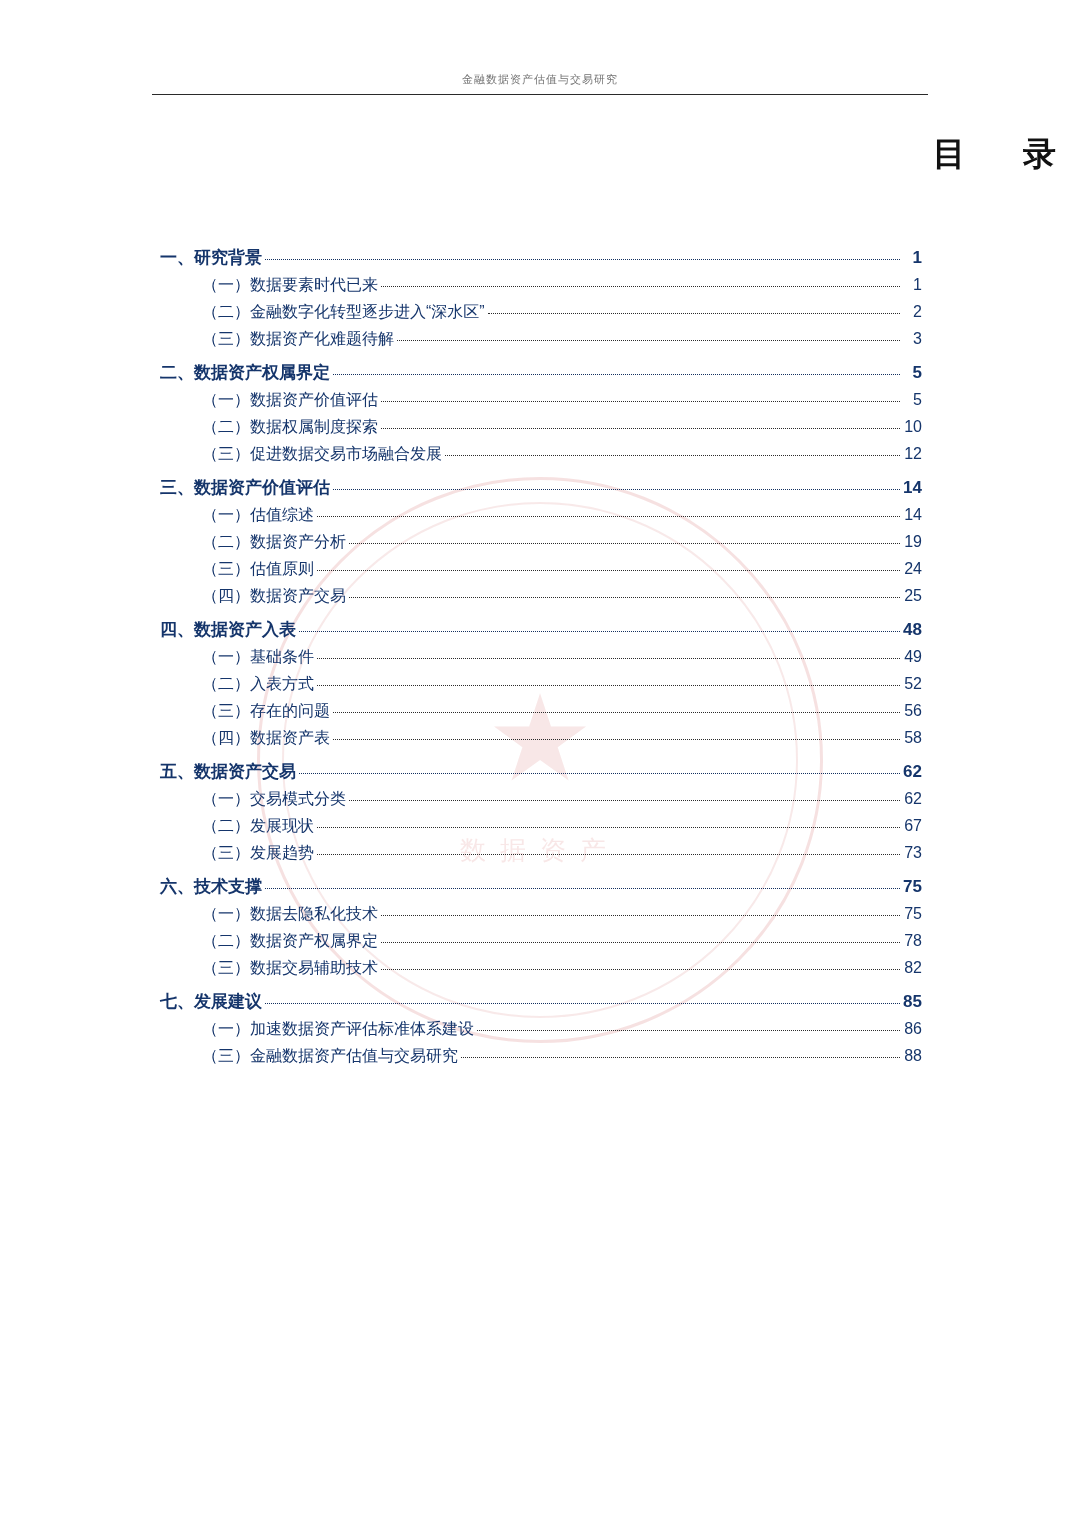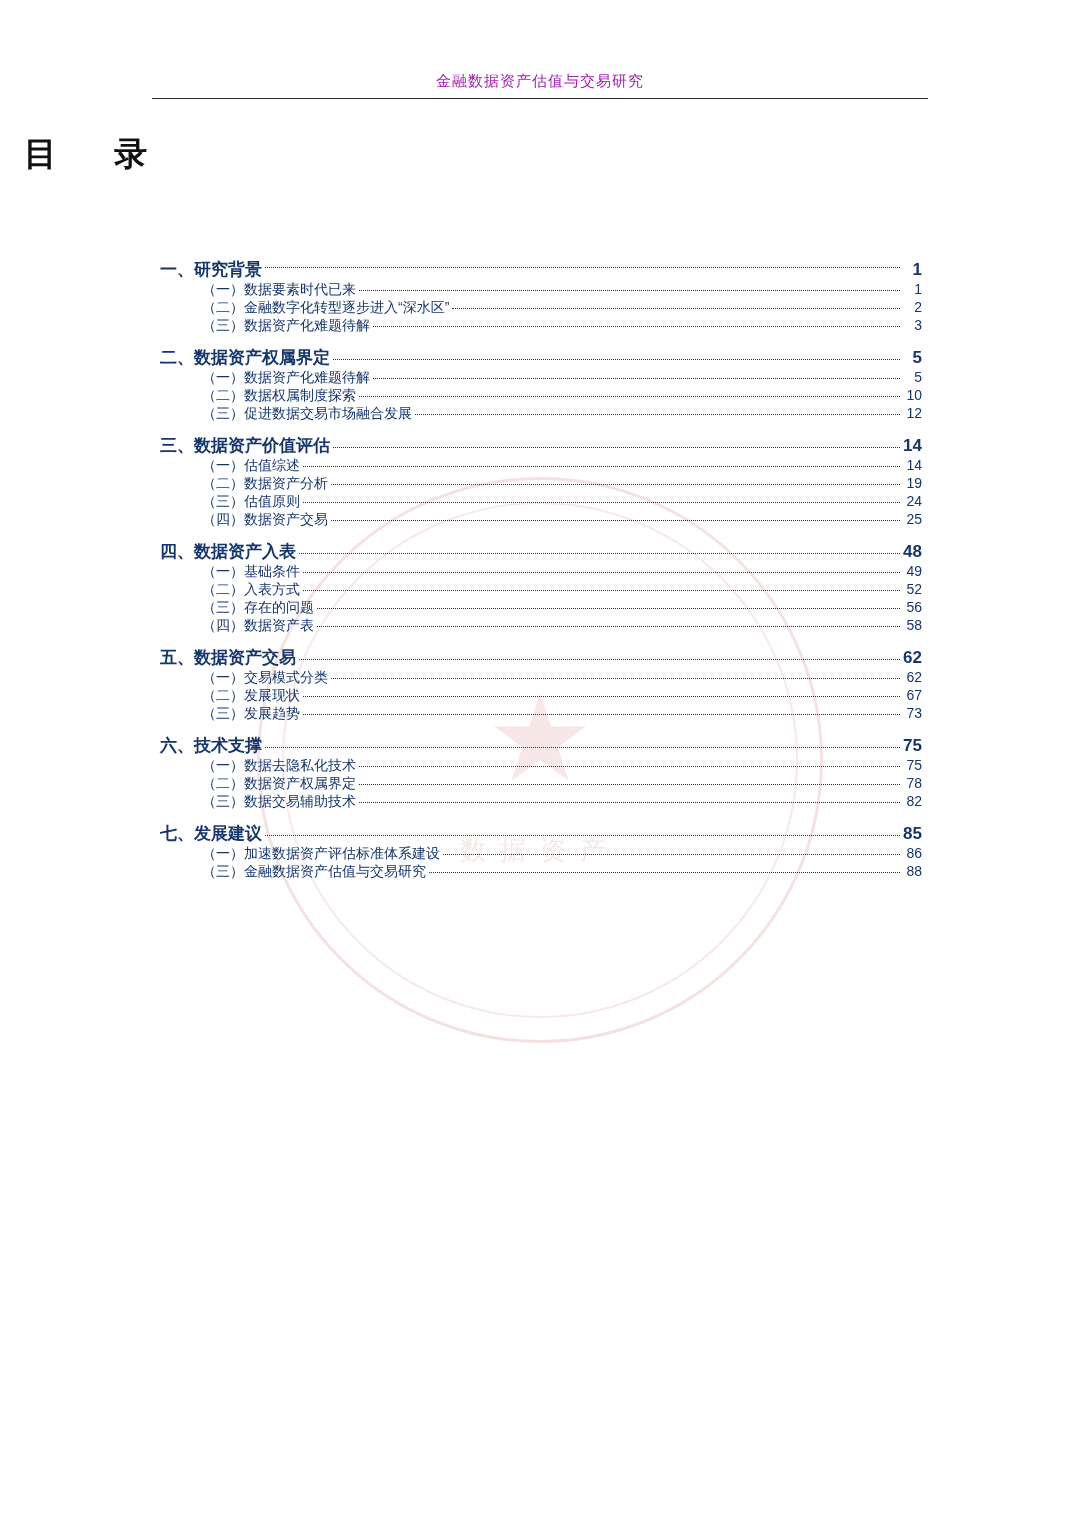--- a/index.html
+++ b/index.html
@@ -57,35 +57,35 @@
   }
 
   .header {
     position: absolute;
     left: 152px;
     right: 152px;
     top: 72px;
     text-align: center;
   }
   .header-title {
-    font-size: 15px;
+    font-size: 11px;
     letter-spacing: 1px;
-    color: #a21caf;
+    color: #737373;
     padding-bottom: 7px;
   }
   .header-rule {
     border-bottom: 1.6px solid #2a2a2a;
   }
 
   .doc-title {
     position: absolute;
     left: 0;
     right: 0;
     top: 132px;
-    text-align: left;
+    text-align: right;
     font-size: 33px;
     font-weight: bold;
     letter-spacing: 24px;
     text-indent: 24px;
     color: #111;
   }
 
   .toc {
     position: absolute;
     left: 160px;
@@ -98,24 +98,24 @@
     align-items: baseline;
     white-space: nowrap;
     line-height: 1.0;
   }
   .toc-level1 {
     margin-top: 17px;
     font-size: 17px;
     font-weight: bold;
     color: #15356b;
   }
-  .toc-level1:first-child { margin-top: 17px; align-items: center; }
+  .toc-level1:first-child { margin-top: 5px; }
   .toc-level2 {
-    margin-top: 4px;
-    font-size: 14px;
+    margin-top: 11px;
+    font-size: 16px;
     color: #15356b;
     padding-left: 42px;
   }
   .toc-text { flex: 0 0 auto; }
   .toc-dots {
     flex: 1 1 auto;
     overflow: hidden;
     margin: 0 2px 0 3px;
     position: relative;
     top: -3px;
@@ -166,21 +166,21 @@
         <span class="toc-text">（三）数据资产化难题待解</span>
         <span class="toc-dots"></span>
         <span class="toc-page">3</span>
       </div>
       <div class="toc-row toc-level1">
         <span class="toc-text">二、数据资产权属界定</span>
         <span class="toc-dots"></span>
         <span class="toc-page">5</span>
       </div>
       <div class="toc-row toc-level2">
-        <span class="toc-text">（一）数据资产化难题待解</span>
+        <span class="toc-text">（一）数据资产价值评估</span>
         <span class="toc-dots"></span>
         <span class="toc-page">5</span>
       </div>
       <div class="toc-row toc-level2">
         <span class="toc-text">（二）数据权属制度探索</span>
         <span class="toc-dots"></span>
         <span class="toc-page">10</span>
       </div>
       <div class="toc-row toc-level2">
         <span class="toc-text">（三）促进数据交易市场融合发展</span>

